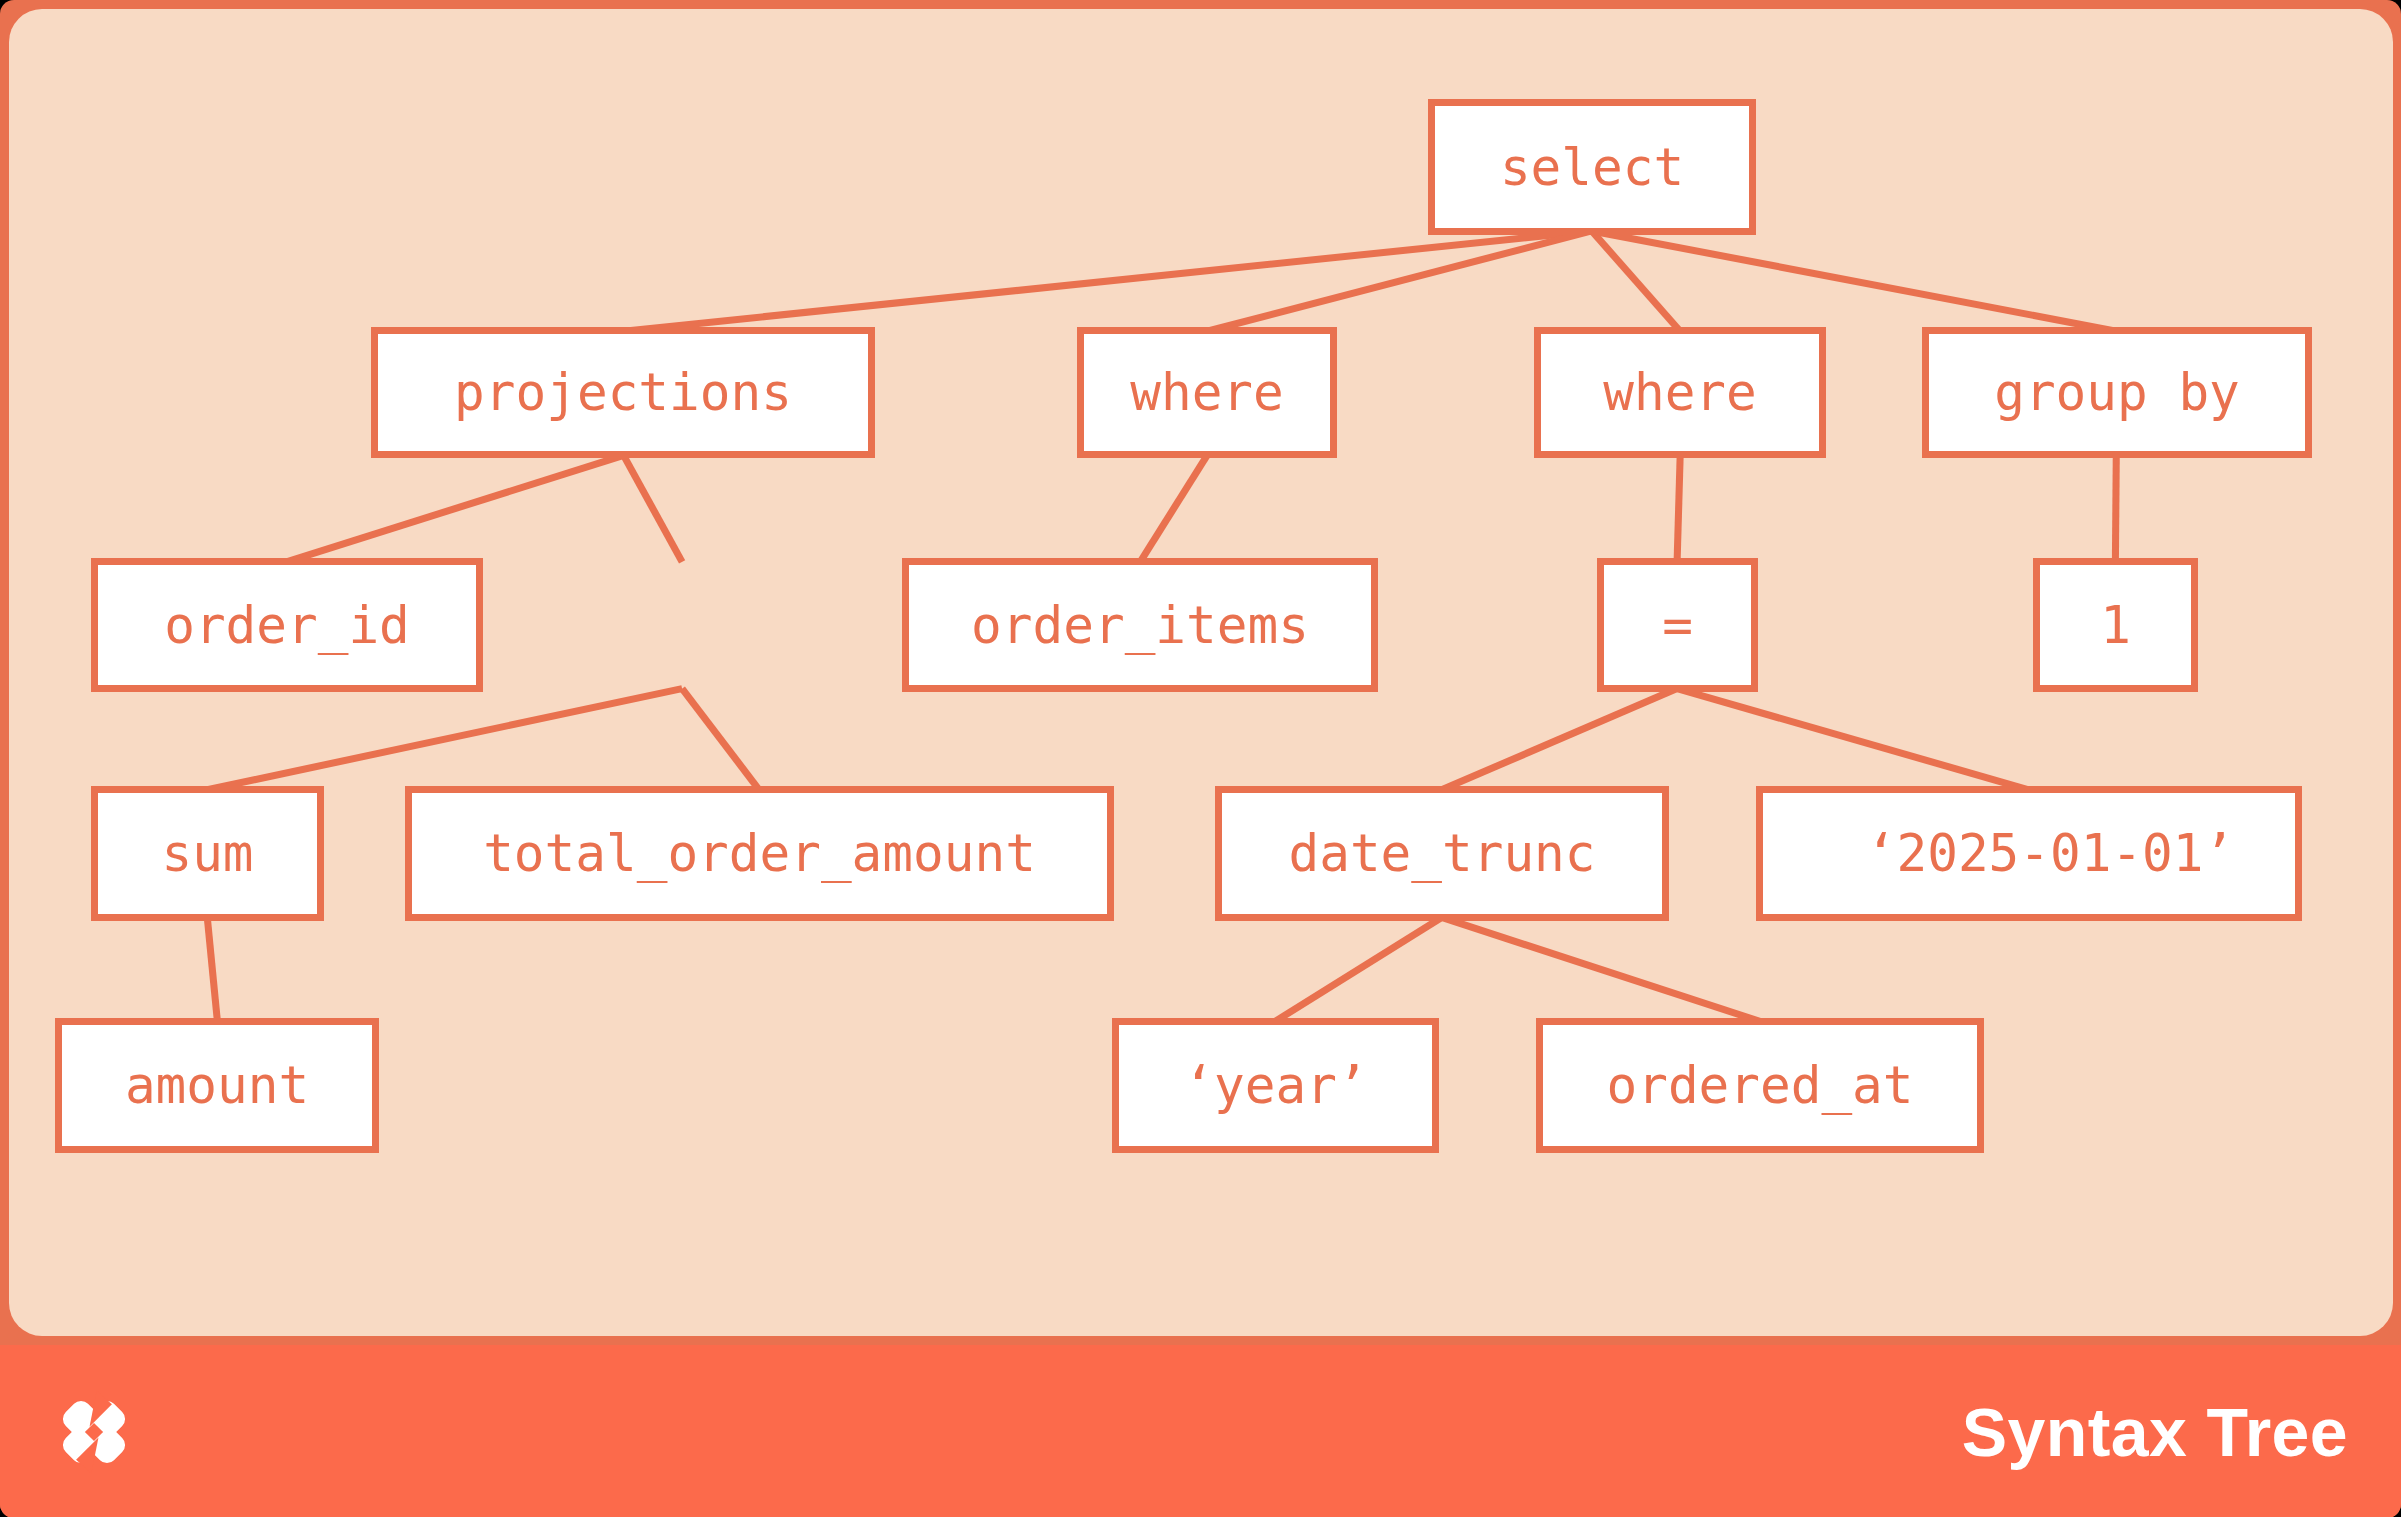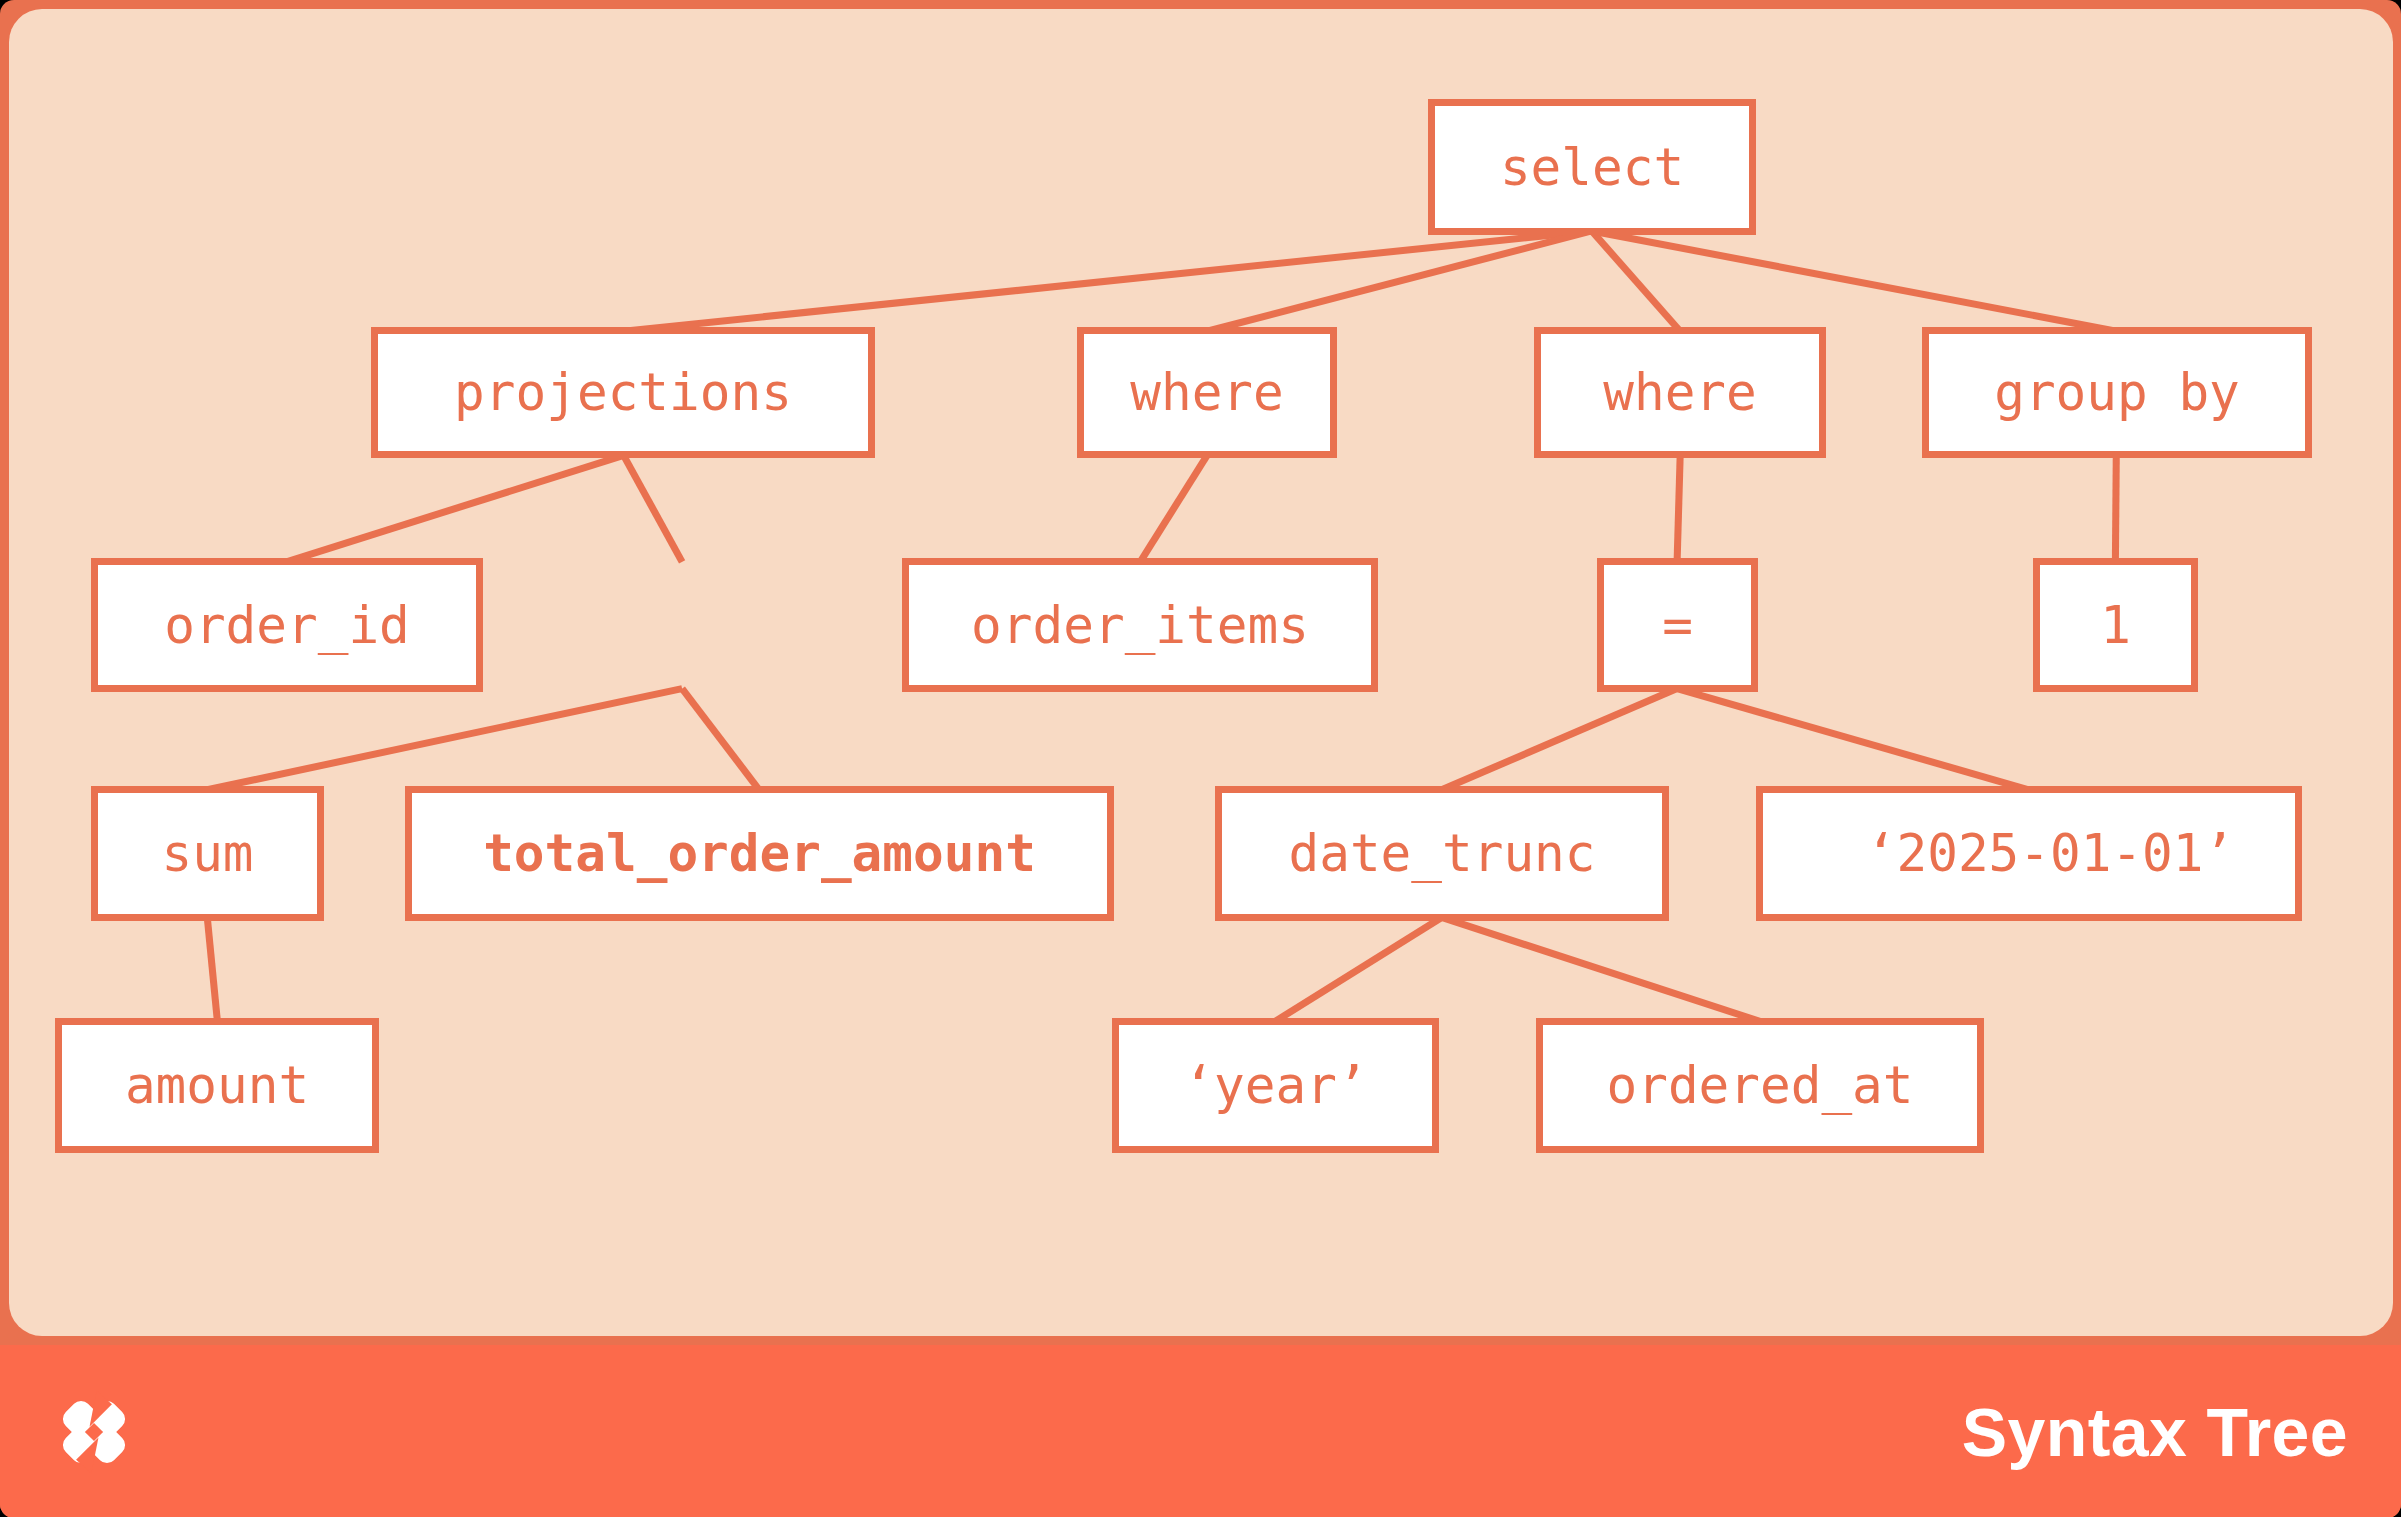--- a/index.html
+++ b/index.html
@@ -90,21 +90,21 @@
       <div class="node" style="left: 1428px; top: 99px; width: 328px; height: 136px;">select</div>
       <div class="node" style="left: 371px; top: 327px; width: 504px; height: 131px;">projections</div>
       <div class="node" style="left: 1077px; top: 327px; width: 260px; height: 131px;">where</div>
       <div class="node" style="left: 1534px; top: 327px; width: 292px; height: 131px;">where</div>
       <div class="node" style="left: 1922px; top: 327px; width: 390px; height: 131px;">group by</div>
       <div class="node" style="left: 91px; top: 558px; width: 392px; height: 134px;">order_id</div>
       <div class="node" style="left: 902px; top: 558px; width: 476px; height: 134px;">order_items</div>
       <div class="node" style="left: 1597px; top: 558px; width: 161px; height: 134px;">=</div>
       <div class="node" style="left: 2033px; top: 558px; width: 165px; height: 134px;">1</div>
       <div class="node" style="left: 91px; top: 786px; width: 233px; height: 135px;">sum</div>
-      <div class="node" style="left: 405px; top: 786px; width: 709px; height: 135px; font-weight: bold;">total_order_amount</div>
+      <div class="node" style="left: 405px; top: 786px; width: 709px; height: 135px;">total_order_amount</div>
       <div class="node" style="left: 1215px; top: 786px; width: 454px; height: 135px;">date_trunc</div>
       <div class="node" style="left: 1756px; top: 786px; width: 546px; height: 135px; padding-left: 42px;">‘2025-01-01’</div>
       <div class="node" style="left: 55px; top: 1018px; width: 324px; height: 135px;">amount</div>
       <div class="node" style="left: 1112px; top: 1018px; width: 327px; height: 135px;">‘year’</div>
       <div class="node" style="left: 1536px; top: 1018px; width: 448px; height: 135px;">ordered_at</div>
     </div>
 
   <div class="footer">
     <svg class="brand" viewBox="0 0 96 96" xmlns="http://www.w3.org/2000/svg">
       <g fill="#FFFFFF">

